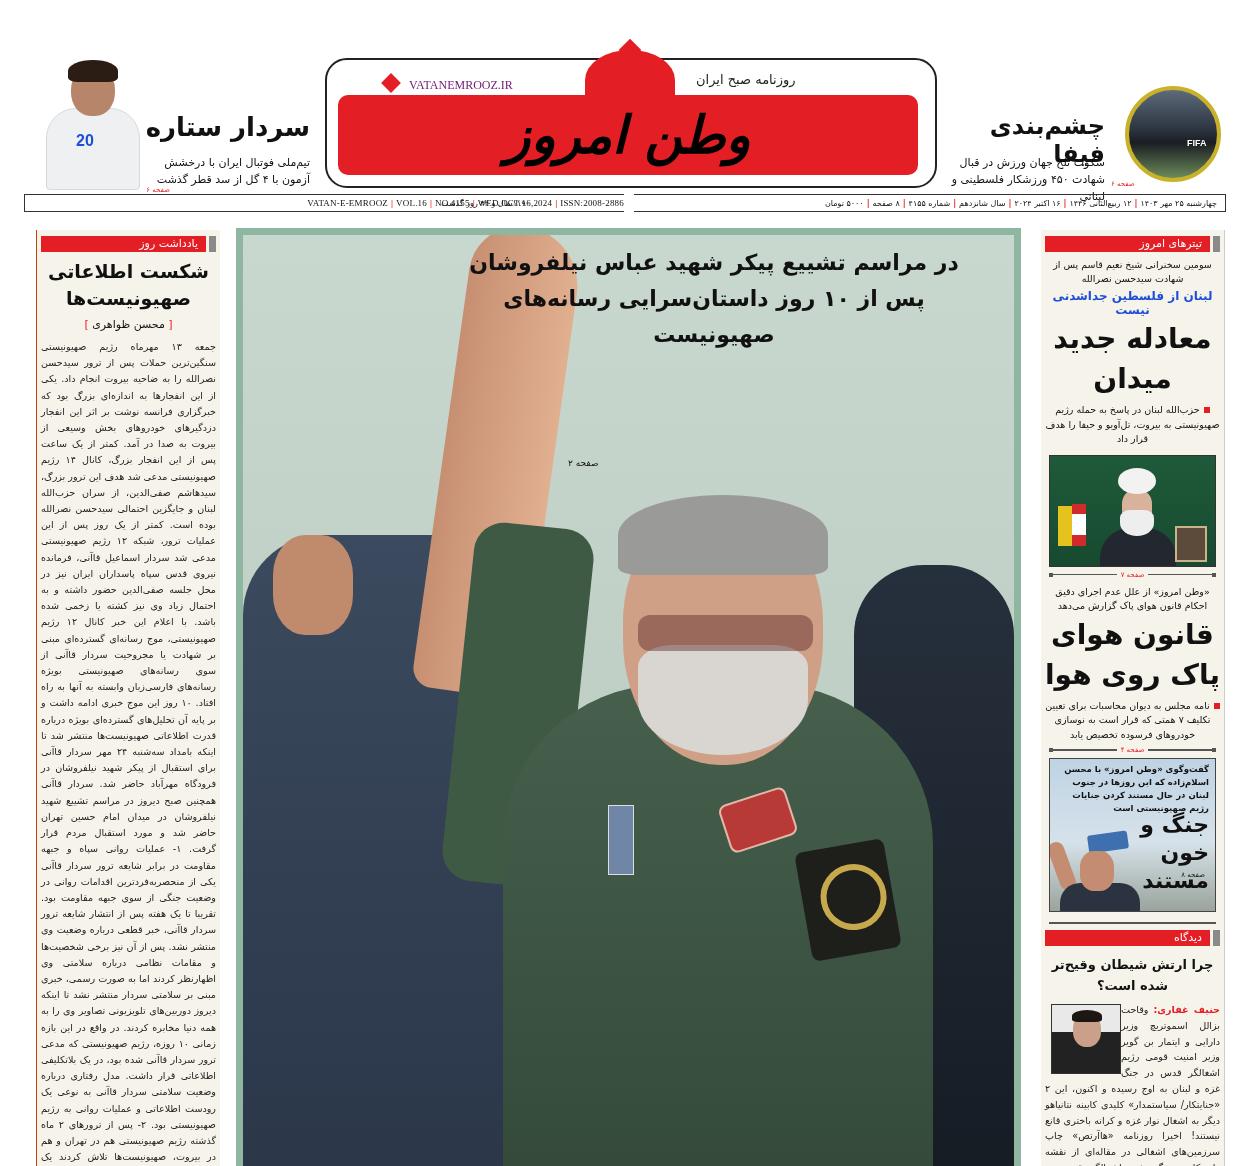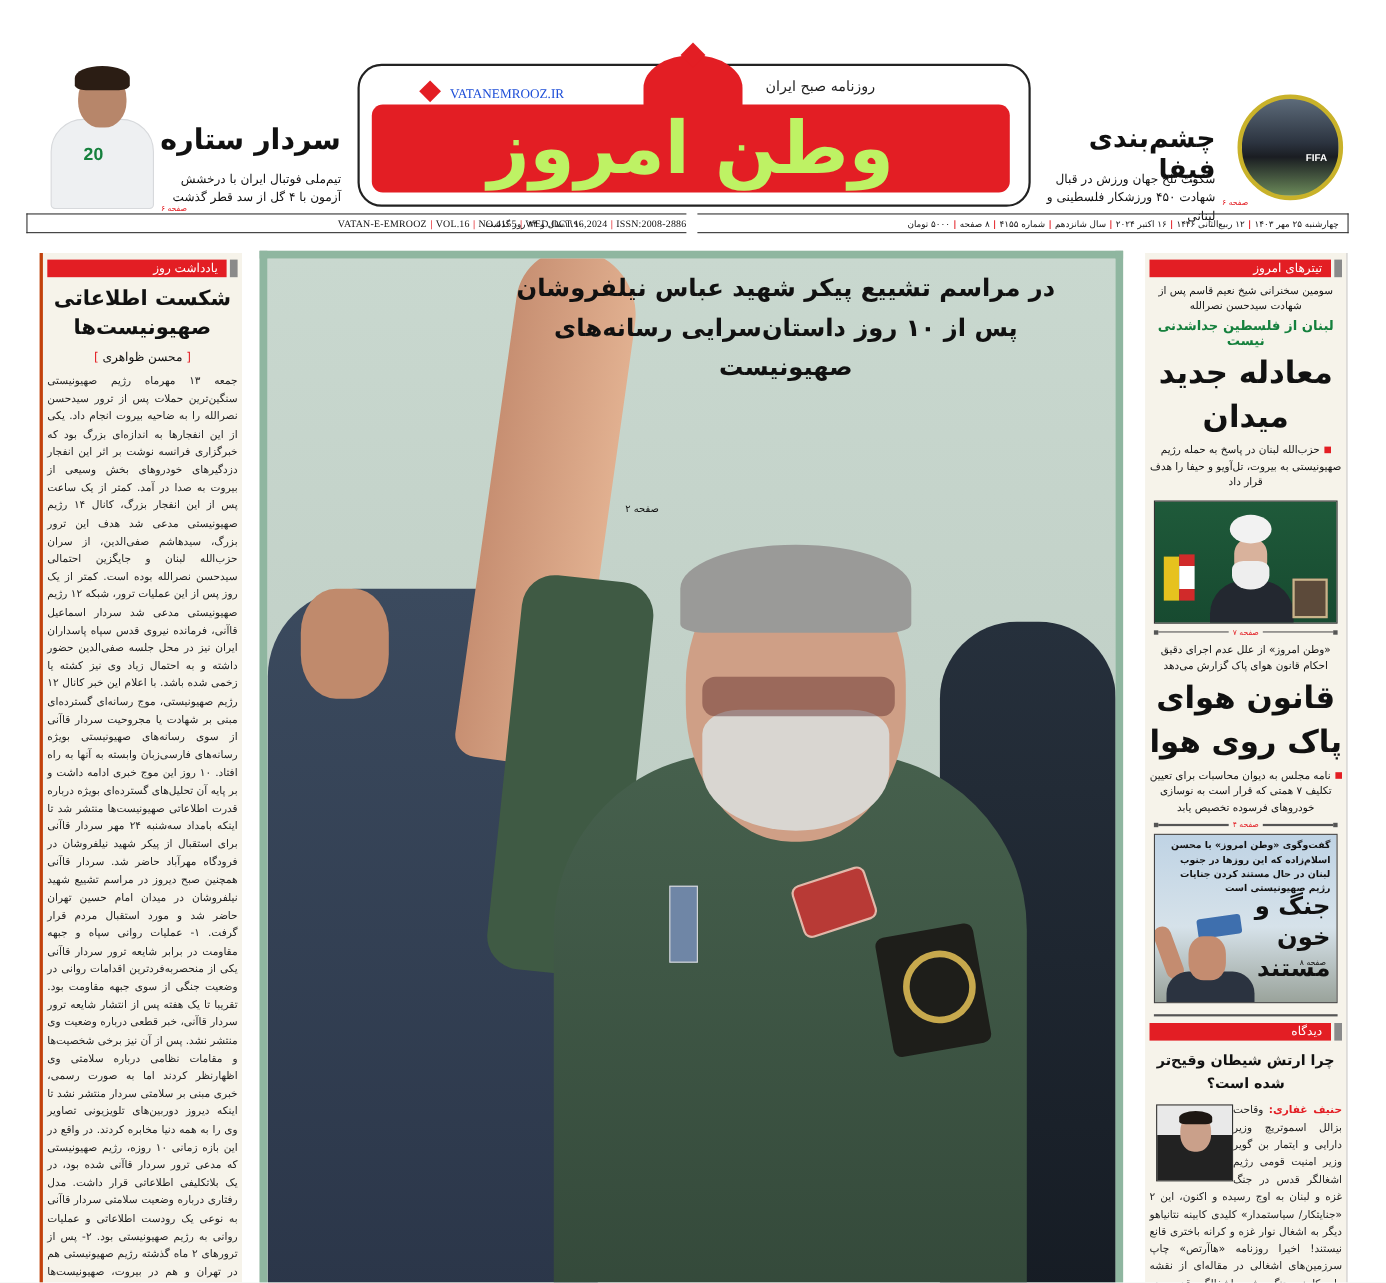--- a/index.html
+++ b/index.html
@@ -6,50 +6,50 @@
   html, body { width: 1260px; height: 1166px; background: #ffffff; overflow: hidden; }
   body { position: relative; font-family: "DejaVu Sans", sans-serif; color: #111; direction: rtl; }
 
   
   .masthead { position: absolute; left: 0; top: 0; width: 1260px; height: 195px; }
   .logo-frame { position: absolute; left: 325px; top: 58px; width: 612px; height: 130px; border: 2px solid #222; border-radius: 22px; background: #fff; }
   .logo-banner { position: absolute; left: 338px; top: 95px; width: 580px; height: 80px; background: #e31e24; border-radius: 10px; display: flex; align-items: center; justify-content: center; }
   .logo-dome { position: absolute; left: 585px; top: 50px; width: 90px; height: 60px; background: #e31e24; border-radius: 50% 50% 6px 6px; }
   .logo-dome-tip { position: absolute; left: 622px; top: 42px; width: 16px; height: 16px; background: #e31e24; transform: rotate(45deg); }
   .logo-diamond { position: absolute; left: 384px; top: 76px; width: 14px; height: 14px; background: #e31e24; transform: rotate(45deg); }
-  .logo-text { font-family: "DejaVu Sans", sans-serif; font-weight: bold; font-size: 66px; color: #bef264; letter-spacing: 4px; line-height: 80px; position: relative; z-index: 2; }
-  .logo-url { position: absolute; left: 405px; top: 78px; font-family: "Liberation Serif", serif; font-size: 12px; color: #1d4ed8; direction: ltr; background: #fff; padding: 0 4px; }
+  .logo-text { font-family: "DejaVu Sans", sans-serif; font-weight: bold; font-size: 52px; color: #000000; letter-spacing: 4px; line-height: 80px; position: relative; z-index: 2; font-style: italic; }
+  .logo-url { position: absolute; left: 405px; top: 78px; font-family: "Liberation Serif", serif; font-size: 12px; color: #701a75; direction: ltr; background: #fff; padding: 0 4px; }
   .logo-tagline { position: absolute; left: 690px; top: 72px; font-size: 13px; color: #222; background: #fff; padding: 0 6px; }
 
   .teaser-left { position: absolute; left: 20px; top: 60px; width: 300px; height: 130px; }
   .teaser-left .player { position: absolute; left: 18px; top: 0; width: 110px; height: 130px; }
   .player-head { position: absolute; left: 33px; top: 4px; width: 44px; height: 52px; border-radius: 50% 50% 45% 45%; background: #b7866a; }
   .player-hair { position: absolute; left: 30px; top: 0; width: 50px; height: 22px; border-radius: 50% 50% 20% 20%; background: #2b1d14; }
   .player-body { position: absolute; left: 8px; top: 48px; width: 94px; height: 82px; border-radius: 30px 30px 4px 4px; background: #eef0f2; border: 1px solid #d7d9dc; }
-  .player-num { position: absolute; left: 38px; top: 72px; font-family: "Liberation Sans", sans-serif; font-weight: bold; font-size: 16px; color: #15803d; direction: ltr; }
+  .player-num { position: absolute; left: 38px; top: 72px; font-family: "Liberation Sans", sans-serif; font-weight: bold; font-size: 16px; color: #1d4ed8; direction: ltr; }
   .teaser-left .title { position: absolute; right: 10px; top: 52px; font-size: 26px; font-weight: bold; color: #111; }
   .teaser-left .sub { position: absolute; right: 10px; top: 94px; font-size: 11px; line-height: 17px; text-align: right; width: 170px; }
   .teaser-left .pg { position: absolute; right: 150px; top: 126px; font-size: 7px; color: #e31e24; }
 
   .teaser-right { position: absolute; left: 935px; top: 80px; width: 320px; height: 110px; }
   .teaser-right .fifa-img { position: absolute; left: 190px; top: 6px; width: 96px; height: 96px; border-radius: 50%; border: 4px solid #c9b22a; background: linear-gradient(180deg,#5d6b7a 0%, #2c3440 45%, #1a1d22 60%, #6c8b5a 100%); overflow: hidden; }
   .fifa-tag { position: absolute; left: 58px; top: 48px; font-family: "Liberation Sans", sans-serif; font-weight: bold; font-size: 9px; color: #fff; direction: ltr; text-align: right; }
   .teaser-right .title { position: absolute; right: 150px; top: 32px; font-size: 24px; font-weight: bold; }
   .teaser-right .sub { position: absolute; right: 150px; top: 74px; font-size: 11px; line-height: 17px; width: 170px; text-align: right; }
   .teaser-right .pg { position: absolute; left: 176px; top: 100px; font-size: 7px; color: #e31e24; }
 
   .info-bar { position: absolute; top: 194px; height: 18px; border-top: 1.5px solid #333; border-bottom: 1.5px solid #333; display: flex; align-items: center; font-size: 9px; }
   .info-bar.left { left: 24px; width: 600px; border-left: 1.5px solid #333; direction: ltr; padding-left: 8px; font-family: "Liberation Serif", serif; justify-content: flex-end; }
   .info-bar.left .meta { letter-spacing: 0.2px; }
   .info-bar.left .elapsed { position: absolute; right: 94px; direction: rtl; font-family: "DejaVu Sans", sans-serif; font-size: 8px; }
   .info-bar.right { left: 634px; width: 592px; border-right: 1.5px solid #333; padding-right: 8px; font-size: 8px; }
   .sep { color: #e31e24; font-weight: bold; margin: 0 3px; }
 
   
-  .col-left { position: absolute; left: 36px; top: 230px; width: 184px; height: 936px; background: #f6f3ea; border-left: 3px solid #c2410c; padding: 6px 4px; }
+  .col-left { position: absolute; left: 36px; top: 230px; width: 184px; height: 936px; background: #f6f3ea; border-left: 1px solid #c2410c; padding: 6px 4px; }
   .section-head { height: 16px; background: #e31e24; color: #fff; font-size: 11px; line-height: 16px; padding-right: 8px; position: relative; margin-right: 10px; }
   .section-head::after { content: ""; position: absolute; right: -10px; top: 0; width: 7px; height: 16px; background: #8a8a8a; }
   .ed-title { text-align: center; font-size: 19px; font-weight: bold; line-height: 27px; margin-top: 6px; }
   .ed-author { text-align: center; font-size: 11px; margin: 6px 0 8px; }
   .ed-author .br { color: #e31e24; }
   .ed-body { font-size: 9.6px; line-height: 16.2px; text-align: justify; color: #222; }
 
   
   .main-photo { position: absolute; left: 236px; top: 228px; width: 785px; height: 938px; background: #c8d7cf; border: 7px solid #8fb6a0; border-bottom: 0; overflow: hidden; }
   .ph-sky { position: absolute; inset: 0; background: linear-gradient(180deg, #c9d8cf 0%, #c2d1c8 40%, #b9c7bf 100%); }
@@ -69,21 +69,21 @@
   .ph-tag { position: absolute; left: 365px; top: 570px; width: 26px; height: 70px; background: #6f86a6; border: 1px solid #ddd; }
 
   .main-deck { position: absolute; right: 40px; top: 10px; width: 520px; text-align: center; font-size: 22px; font-weight: bold; line-height: 36px; color: #111; }
   .main-headline { position: absolute; right: 30px; top: 128px; width: 480px; text-align: center; font-size: 116px; font-weight: bold; line-height: 130px; color: #0a0a0a; letter-spacing: 2px; }
   .main-pg { position: absolute; left: 325px; top: 223px; font-size: 9px; color: #111; }
   .photo-credit { position: absolute; left: -2px; bottom: 30px; font-size: 8px; color: #222; transform: rotate(-90deg); transform-origin: left bottom; white-space: nowrap; width: 120px; }
 
   
   .col-right { position: absolute; left: 1041px; top: 230px; width: 184px; height: 936px; background: #f6f3ea; border-right: 1px solid #ccc; padding: 6px 4px; }
   .r-kicker { text-align: center; font-size: 9.5px; line-height: 14px; margin-top: 6px; }
-  .r-redline { text-align: center; font-size: 12px; color: #15803d; font-weight: bold; margin-top: 3px; }
+  .r-redline { text-align: center; font-size: 12px; color: #1d4ed8; font-weight: bold; margin-top: 3px; }
   .r-headline { text-align: center; font-size: 28px; font-weight: bold; line-height: 40px; margin-top: 2px; }
   .r-bullet { text-align: center; font-size: 9.5px; line-height: 14.5px; margin-top: 4px; }
   .r-bullet .sq { display: inline-block; width: 6px; height: 6px; background: #e31e24; margin-left: 4px; }
   .r-photo1 { margin: 8px 4px 0; height: 112px; background: linear-gradient(180deg,#1f5a3a,#174a30); border: 1px solid #333; position: relative; overflow: hidden; }
   .cleric-turban { position: absolute; left: 68px; top: 12px; width: 38px; height: 26px; border-radius: 50%; background: #f2f2f2; }
   .cleric-face { position: absolute; left: 72px; top: 34px; width: 30px; height: 34px; border-radius: 40%; background: #d9b29c; }
   .cleric-beard { position: absolute; left: 70px; top: 54px; width: 34px; height: 26px; border-radius: 30% 30% 50% 50%; background: #eee; }
   .cleric-robe { position: absolute; left: 50px; top: 72px; width: 76px; height: 40px; border-radius: 30px 30px 0 0; background: #232830; }
   .flag-y { position: absolute; left: 8px; top: 50px; width: 14px; height: 40px; background: #e6c21e; }
   .flag-l { position: absolute; left: 22px; top: 48px; width: 14px; height: 42px; background: linear-gradient(180deg,#d12a2a 25%,#fff 25%,#fff 75%,#d12a2a 75%); }

